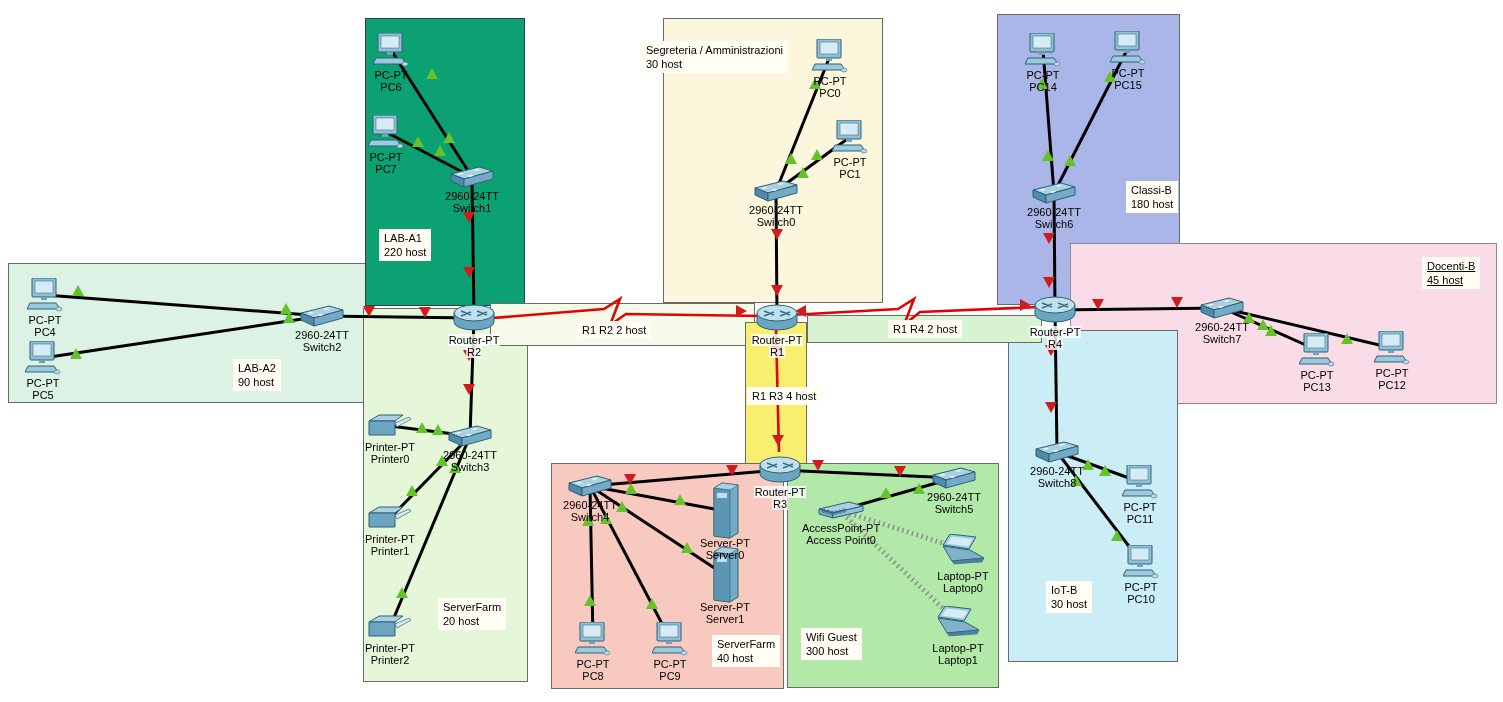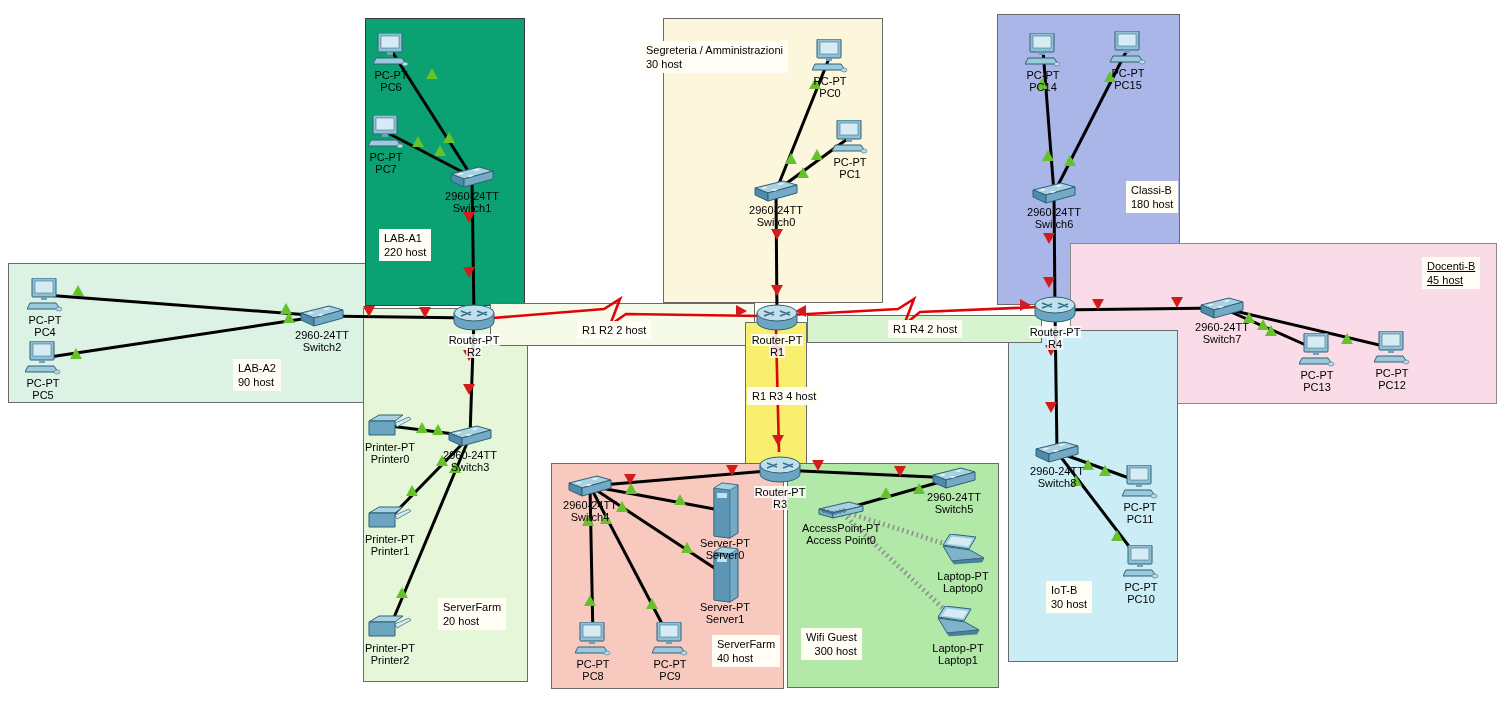--- a/index.html
+++ b/index.html
@@ -413,15 +413,15 @@
     <div class="note" style="left: 379px; top: 229px;"><span>LAB-A1</span><br><span>220 host</span></div>
     <div class="note" style="left: 233px; top: 359px;"><span>LAB-A2</span><br><span>90 host</span></div>
     <div class="note" style="left: 641px; top: 41px;"><span>Segreteria / Amministrazioni</span><br><span>30 host</span></div>
     <div class="note" style="left: 1126px; top: 181px;"><span>Classi-B</span><br><span>180 host</span></div>
     <div class="note" style="left: 1422px; top: 257px; text-decoration: underline;"><span>Docenti-B</span><br><span>45 host</span></div>
     <div class="note" style="left: 577px; top: 321px;"><span>R1 R2 2 host</span></div>
     <div class="note" style="left: 888px; top: 320px;"><span>R1 R4 2 host</span></div>
     <div class="note" style="left: 747px; top: 387px;"><span>R1 R3 4 host</span></div>
     <div class="note" style="left: 438px; top: 598px;"><span>ServerFarm</span><br><span>20 host</span></div>
     <div class="note" style="left: 712px; top: 635px;"><span>ServerFarm</span><br><span>40 host</span></div>
-    <div class="note" style="left: 801px; top: 628px; text-align: right;"><span>Wifi Guest</span><br><span>300 host</span></div>
+    <div class="note" style="left: 801px; top: 628px;"><span>Wifi Guest</span><br><span>300 host</span></div>
     <div class="note" style="left: 1046px; top: 581px;"><span>IoT-B</span><br><span>30 host</span></div>
   </div>
 
 </body></html>

